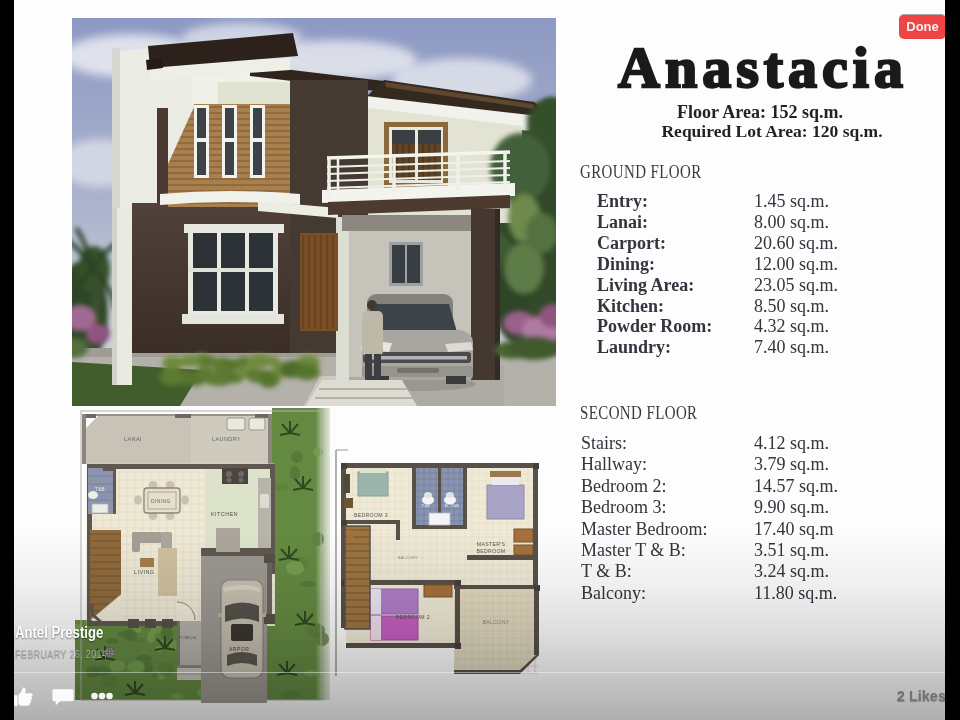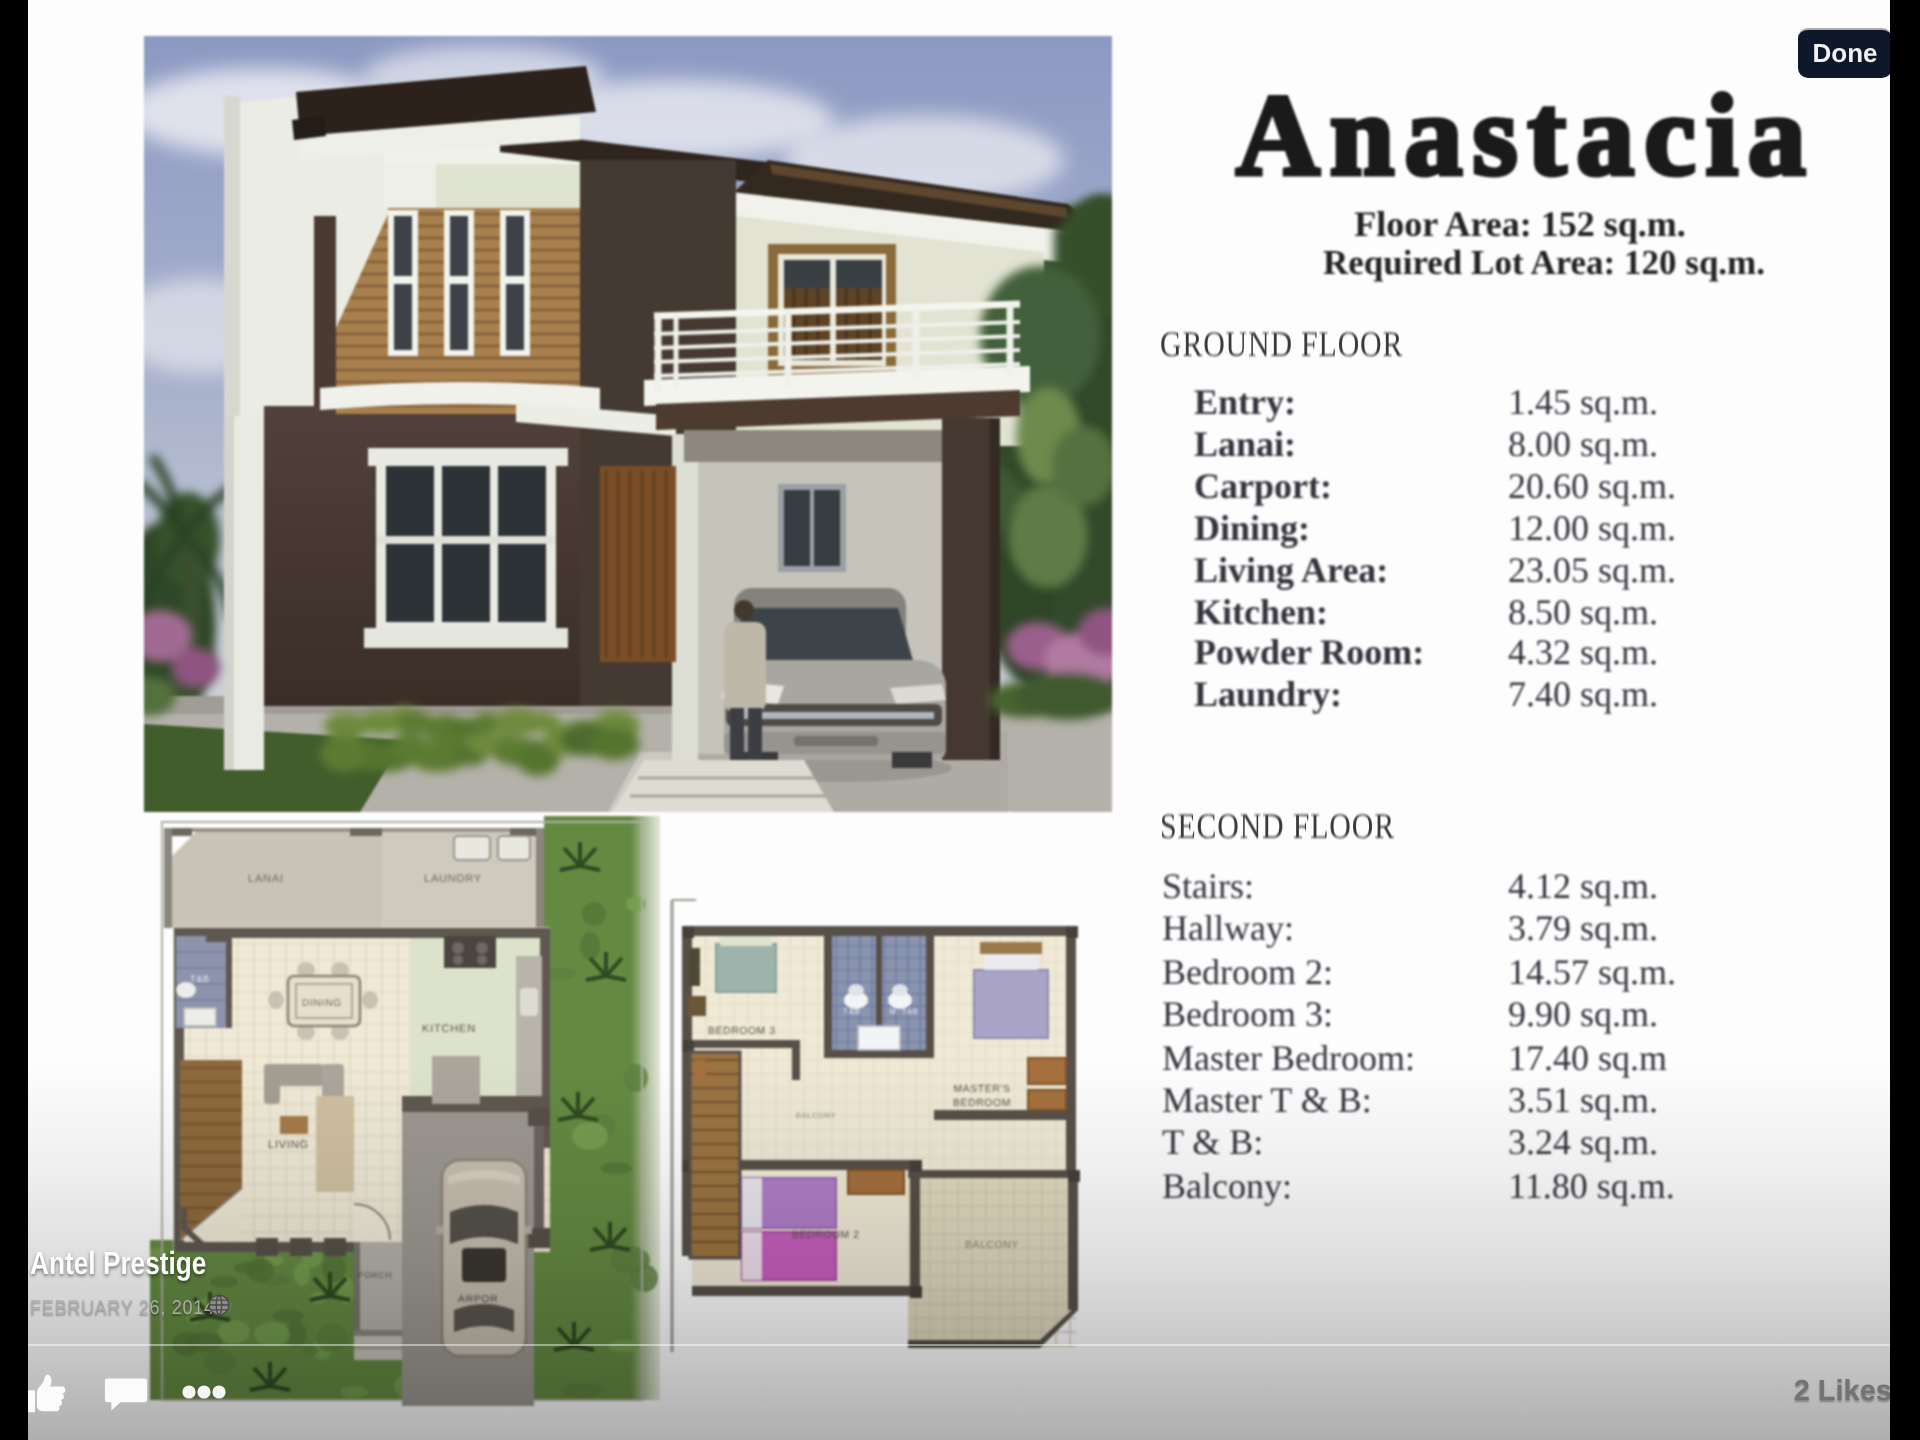--- a/index.html
+++ b/index.html
@@ -747,17 +747,17 @@
 </svg>
 
 <svg class="abs" style="left:90px;top:691px;" width="26" height="10" viewBox="0 0 26 10">
 <circle cx="4.5" cy="5" r="3.3" fill="#f5f5f4"></circle>
     <circle cx="12" cy="5" r="3.3" fill="#f5f5f4"></circle>
     <circle cx="19.5" cy="5" r="3.3" fill="#f5f5f4"></circle>
 </svg>
 
 <div class="abs" style="left:846px;top:688px;width:100px;text-align:right;font-size:14.5px;font-weight:bold;color:#737373;text-shadow:0 1px 1px rgba(0,0,0,0.3);filter:blur(0.3px);">2 Likes</div>
 
-<div class="abs" style="left:899px;top:14px;width:47px;height:25px;background:#0f172a;border-top:1px solid #ababab;border-radius:5px;box-sizing:border-box;color:#f2f2f2;font-size:13px;font-weight:bold;text-align:center;line-height:23px;filter:blur(0.3px);">Done</div>
+<div class="abs" style="left:899px;top:14px;width:47px;height:25px;background:#ef4444;border-top:1px solid #ababab;border-radius:5px;box-sizing:border-box;color:#f2f2f2;font-size:13px;font-weight:bold;text-align:center;line-height:23px;filter:blur(0.3px);">Done</div>
 
 <div class="abs" style="left:0;top:0;width:14px;height:720px;background:#000;"></div>
 
 <div class="abs" style="left:945px;top:0;width:15px;height:720px;background:#000;"></div>
 
 </body></html>

